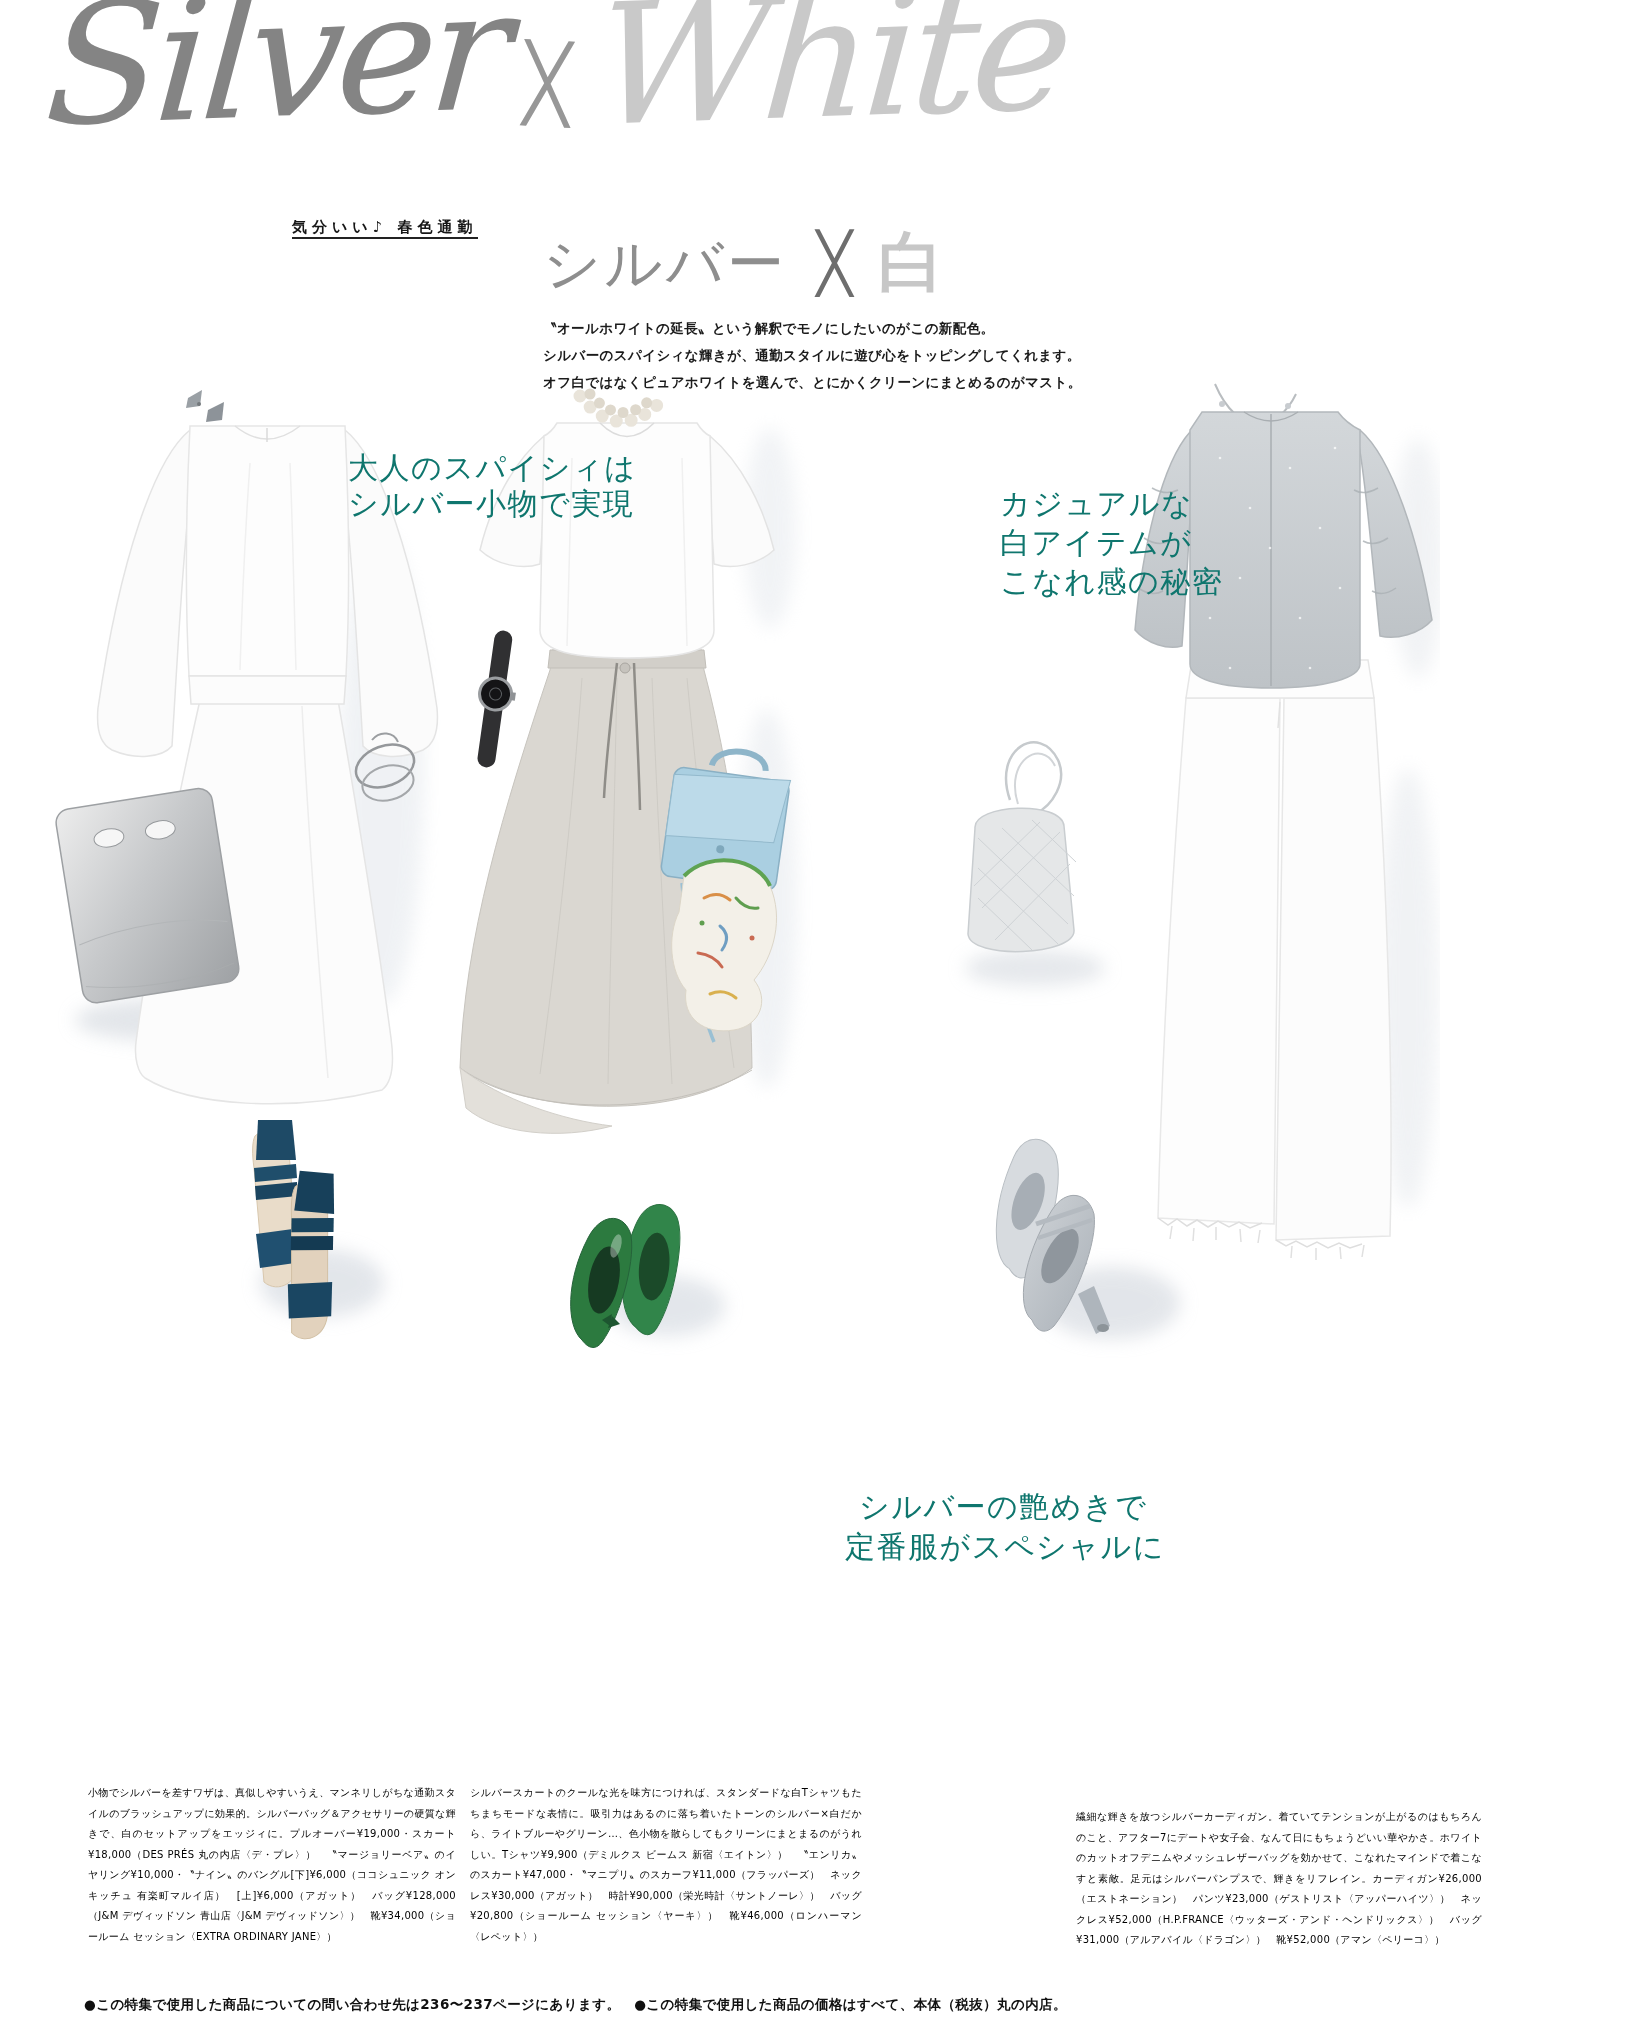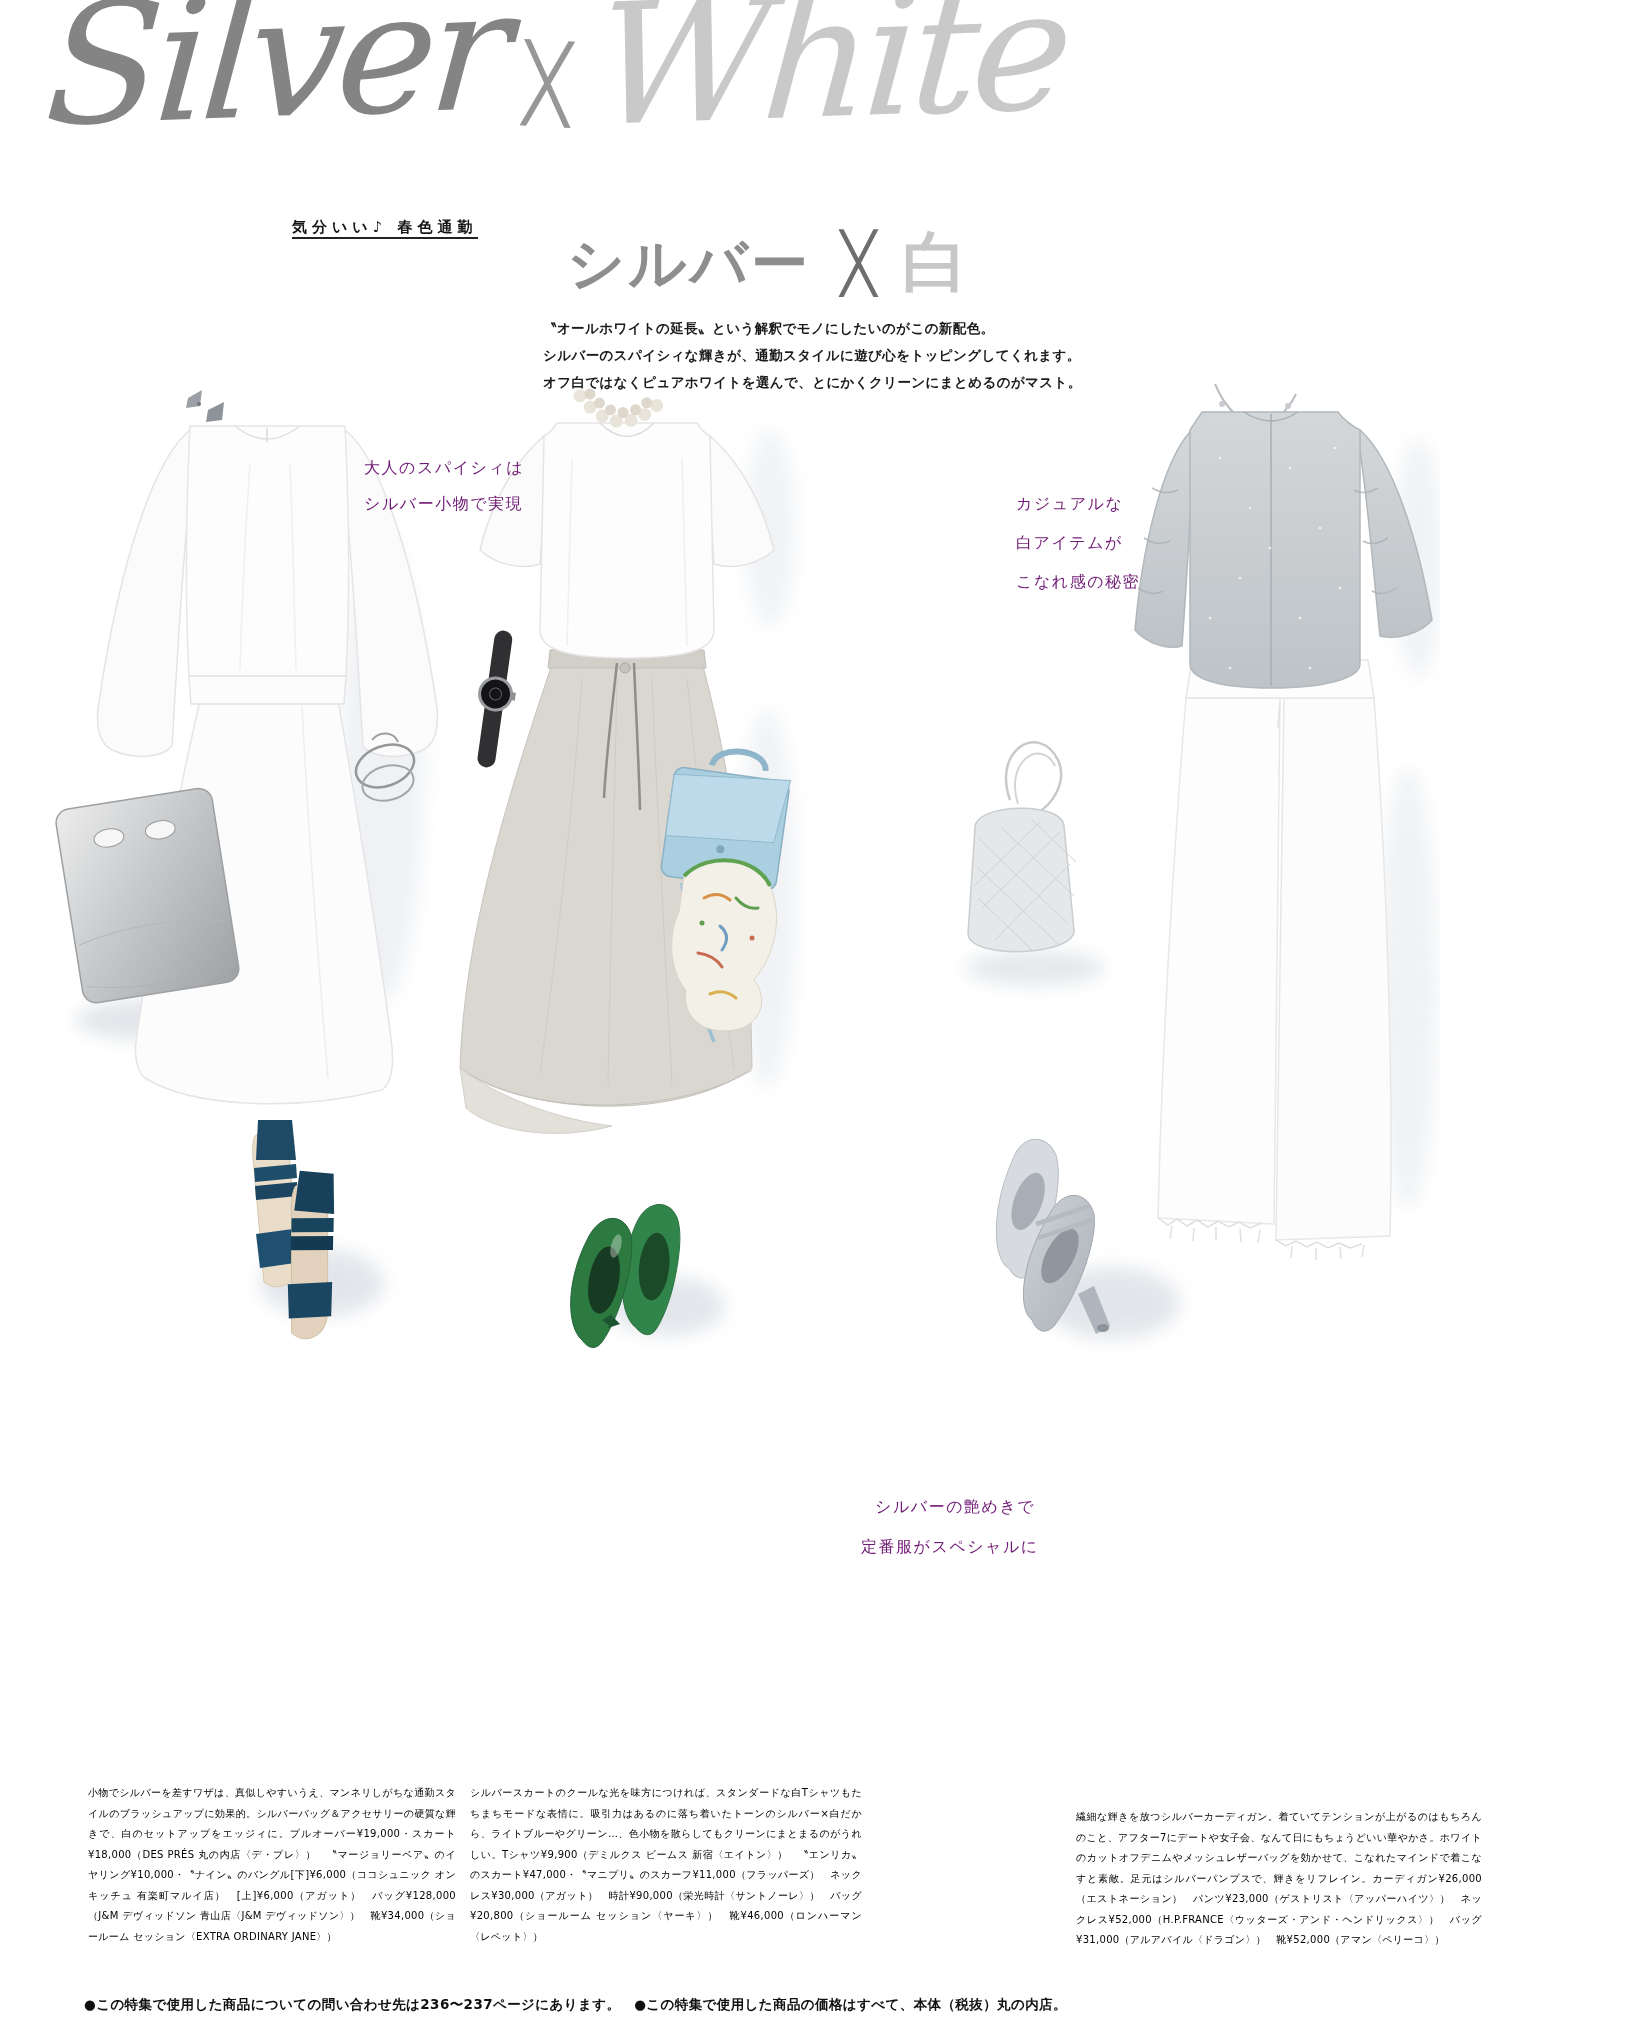--- a/index.html
+++ b/index.html
@@ -24,30 +24,30 @@
   
   .kicker {
     left:292px; top:218px; font-size:15px; font-weight:700; color:#161616;
     letter-spacing:5px; padding-bottom:0; border-bottom:2px solid #222;
   }
   .issue-number {
     left:318px; top:246px; font-size:122px; font-weight:900; color:#1c1c1c;
     letter-spacing:-3px; line-height:1;
   }
   .jp-heading { left:543px; top:228px; display:flex; align-items:flex-end; }
-  .jh-silver { font-size:57px; font-weight:700; color:#8e8e8e; letter-spacing:3px; line-height:1.2;margin-left:24px; }
+  .jh-silver { font-size:57px; font-weight:400; color:#8e8e8e; letter-spacing:3px; line-height:1.2; }
   .jh-x { font-size:58px; color:#6e6e6e; margin:0 26px 2px 30px; line-height:1.1; }
   .jh-white { font-size:66px; font-weight:700; color:#c7c7c7; line-height:1.05; }
   .intro { left:543px; top:315px; font-size:13.5px; font-weight:700; color:#1b1b1b;
            line-height:27px; letter-spacing:0.4px; }
 
   
   .caption {
     font-family:"DejaVu Serif","Liberation Serif",serif;
-    color:#701a75; font-size:16px; letter-spacing:1.5px;margin-left:16px;
+    color:#0f766e; font-size:30px; letter-spacing:1.5px;
   }
   .cap-left   { left:348px;  top:450px;  line-height:36px; }
   .cap-right  { left:1000px; top:484px;  line-height:39px; }
   .cap-center { left:845px;  top:1487px; line-height:40px; }
   .cap-center .ind { margin-left:14px;font-family:Liberation Serif, serif; }
 
   
   .credit {
     font-size:10px; line-height:20.5px; color:#000000; letter-spacing:0.3px;
     text-align:justify;

